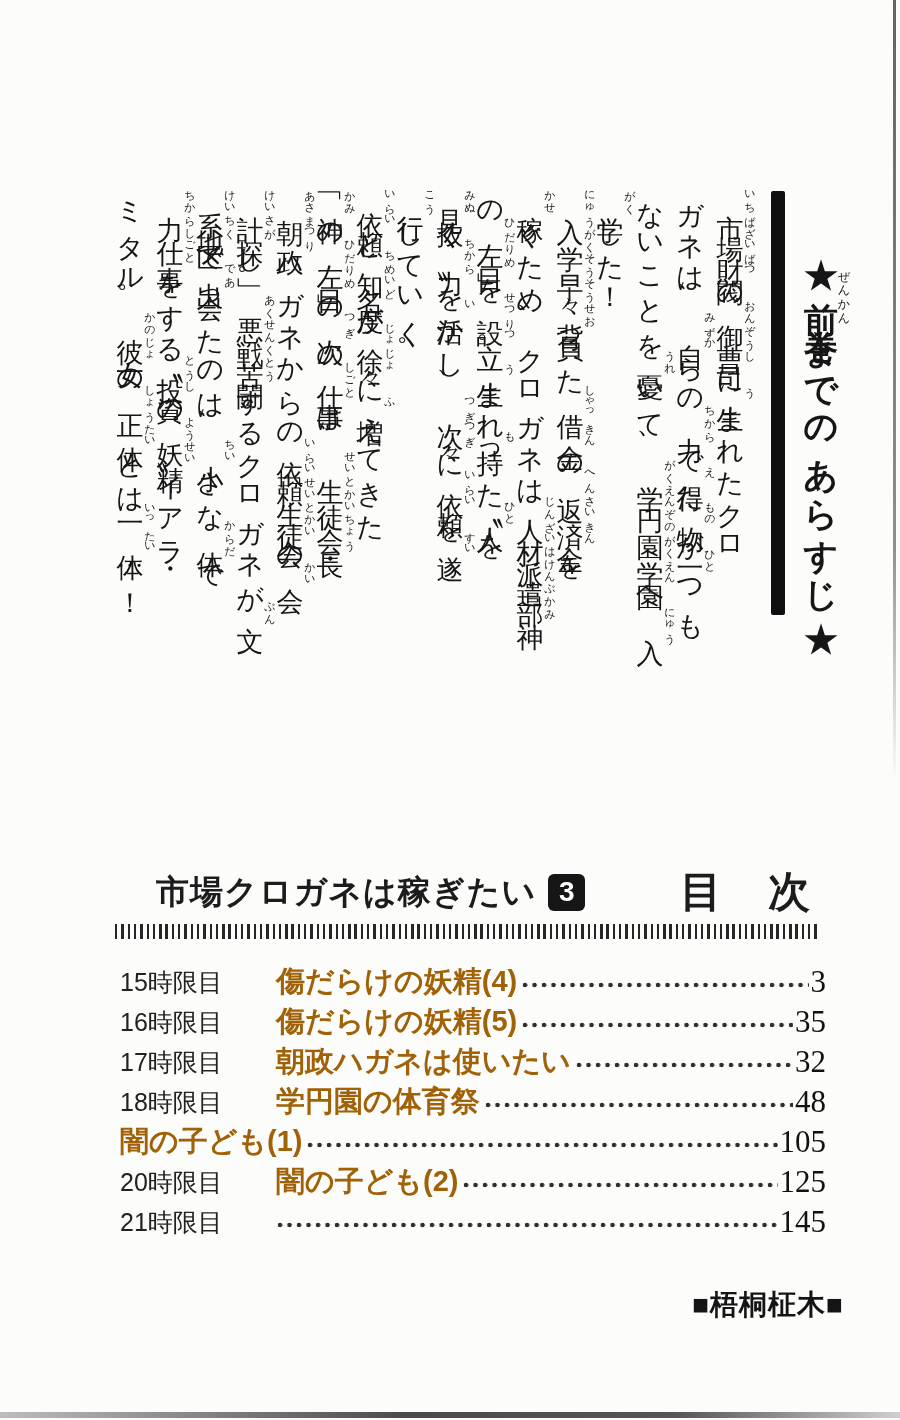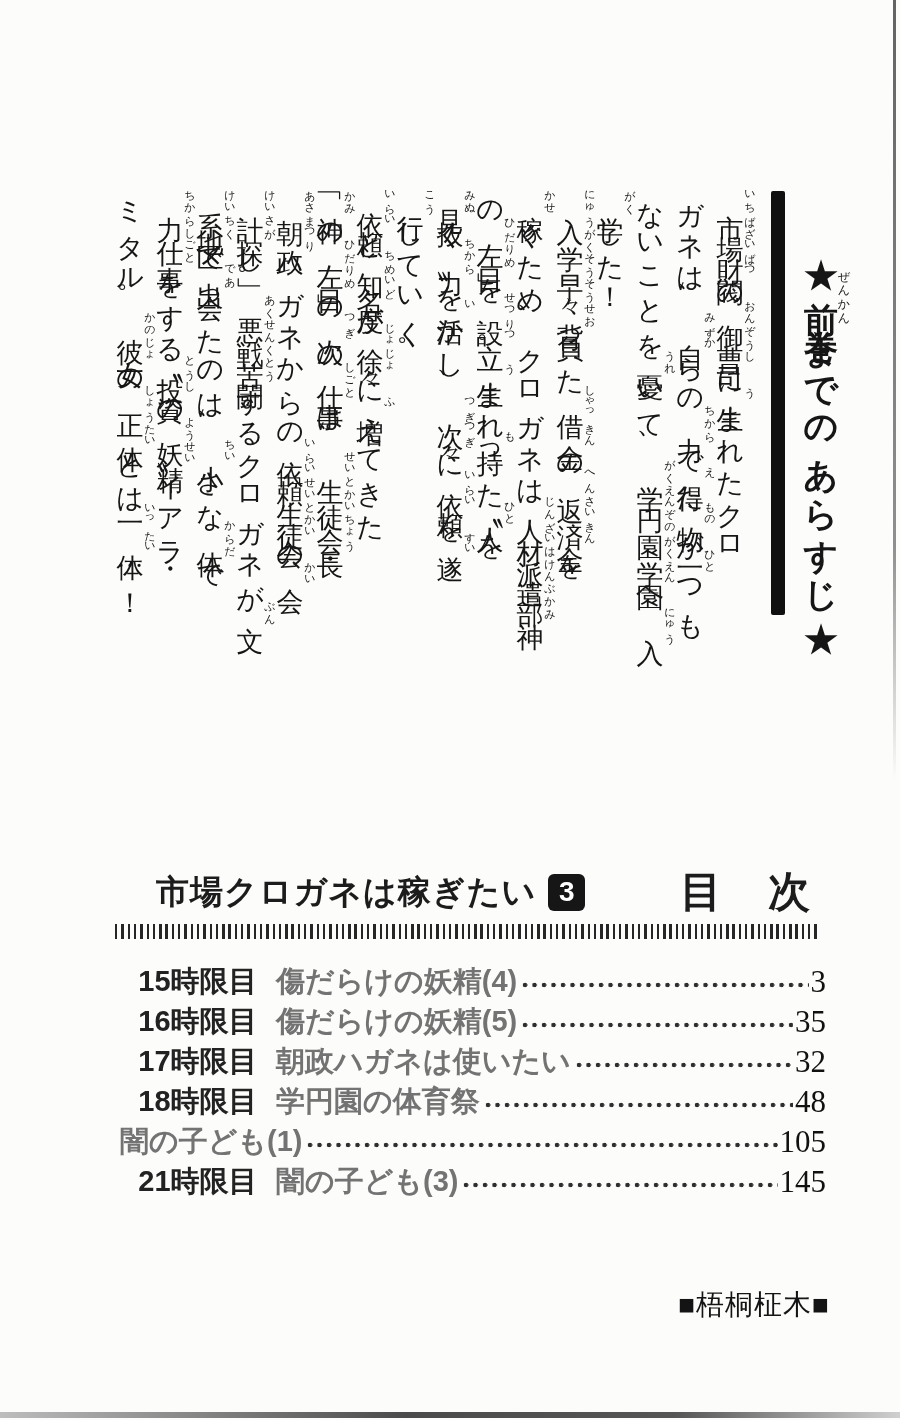--- a/index.html
+++ b/index.html
@@ -34,29 +34,29 @@
     display:flex;align-items:center;justify-content:center;
     font-size:28px;font-weight:bold;margin-left:12px;flex:0 0 auto;}
   .toc-spacer{flex:1;}
   .toc-heading{font-size:42px;font-weight:bold;letter-spacing:2px;color:#1c1c1c;white-space:nowrap;}
   
   .toc-divider{position:absolute;top:924px;left:115px;width:706px;height:15px;
     background:repeating-linear-gradient(90deg,#262626 0 2.4px,transparent 2.4px 6.3px);}
   
   .toc-list{position:absolute;top:962px;left:120px;width:706px;}
   .toc-row{display:flex;align-items:center;height:40px;}
-  .toc-period{width:156px;font-size:29px;font-weight:bold;color:#222;flex:0 0 auto;white-space:nowrap;text-align:center;}
-  .toc-title{font-size:29px;font-weight:bold;color:#737373;margin-right:4px;white-space:nowrap;}
+  .toc-period{width:156px;font-size:25px;font-weight:normal;color:#222;flex:0 0 auto;white-space:nowrap;}
+  .toc-title{font-size:29px;font-weight:bold;color:#a16207;margin-right:4px;white-space:nowrap;}
   .toc-leader{flex:1;height:10px;align-self:center;margin-top:6px;
     background-image:radial-gradient(circle at 4px 5px,#2e2e2e 2px,rgba(0,0,0,0) 2.6px);
     background-size:9.5px 10px;background-repeat:repeat-x;}
   .toc-page{font-family:"Liberation Serif",serif;font-size:31px;color:#111;
     text-align:right;margin-left:2px;white-space:nowrap;}
   
-  .author-line{position:absolute;top:1286px;right:70px;font-size:28px;font-weight:normal;
+  .author-line{position:absolute;top:1286px;right:56px;font-size:28px;font-weight:bold;
     letter-spacing:1px;color:#141414;white-space:nowrap;}
 </style>
 </head>
 <body>
 
 <div class="synopsis">
   <div class="syn-body">
       <div class="vcol"><ruby>市場財閥<rt>いちばざいばつ</rt></ruby>の<ruby>御曹司<rt>おんぞうし</rt></ruby>に<ruby>生<rt>う</rt></ruby>まれたクロ</div>
       <div class="vcol">ガネは、<ruby>自<rt>みずか</rt></ruby>らの<ruby>力<rt>ちから</rt></ruby>で<ruby>得<rt>え</rt></ruby>た<ruby>物<rt>もの</rt></ruby>が<ruby>一<rt>ひと</rt></ruby>つも</div>
       <div class="vcol">ないことを<ruby>憂<rt>うれ</rt></ruby>いて、<ruby>学円園学園<rt>がくえんぞのがくえん</rt></ruby>へ<ruby>入<rt>にゅう</rt></ruby></div>
@@ -111,22 +111,27 @@
       <span class="toc-title">学円園の体育祭</span>
       <span class="toc-leader"></span>
       <span class="toc-page">48</span>
     </div>
     <div class="toc-row">
       <span class="toc-title">闇の子ども(1)</span>
       <span class="toc-leader"></span>
       <span class="toc-page">105</span>
     </div>
     <div class="toc-row">
+      <span class="toc-period">20時限目</span>
+      <span class="toc-title">闇の子ども(2)</span>
+      <span class="toc-leader"></span>
+      <span class="toc-page">125</span>
+    </div>
+    <div class="toc-row">
       <span class="toc-period">21時限目</span>
-      <span class="toc-title">闇の子ども(3)</span>
       <span class="toc-leader"></span>
       <span class="toc-page">145</span>
     </div>
   </div>
 
 <div class="author-line">■梧桐柾木■</div>
 
 <div class="edge-right"></div>
 <div class="edge-bottom"></div>
 

